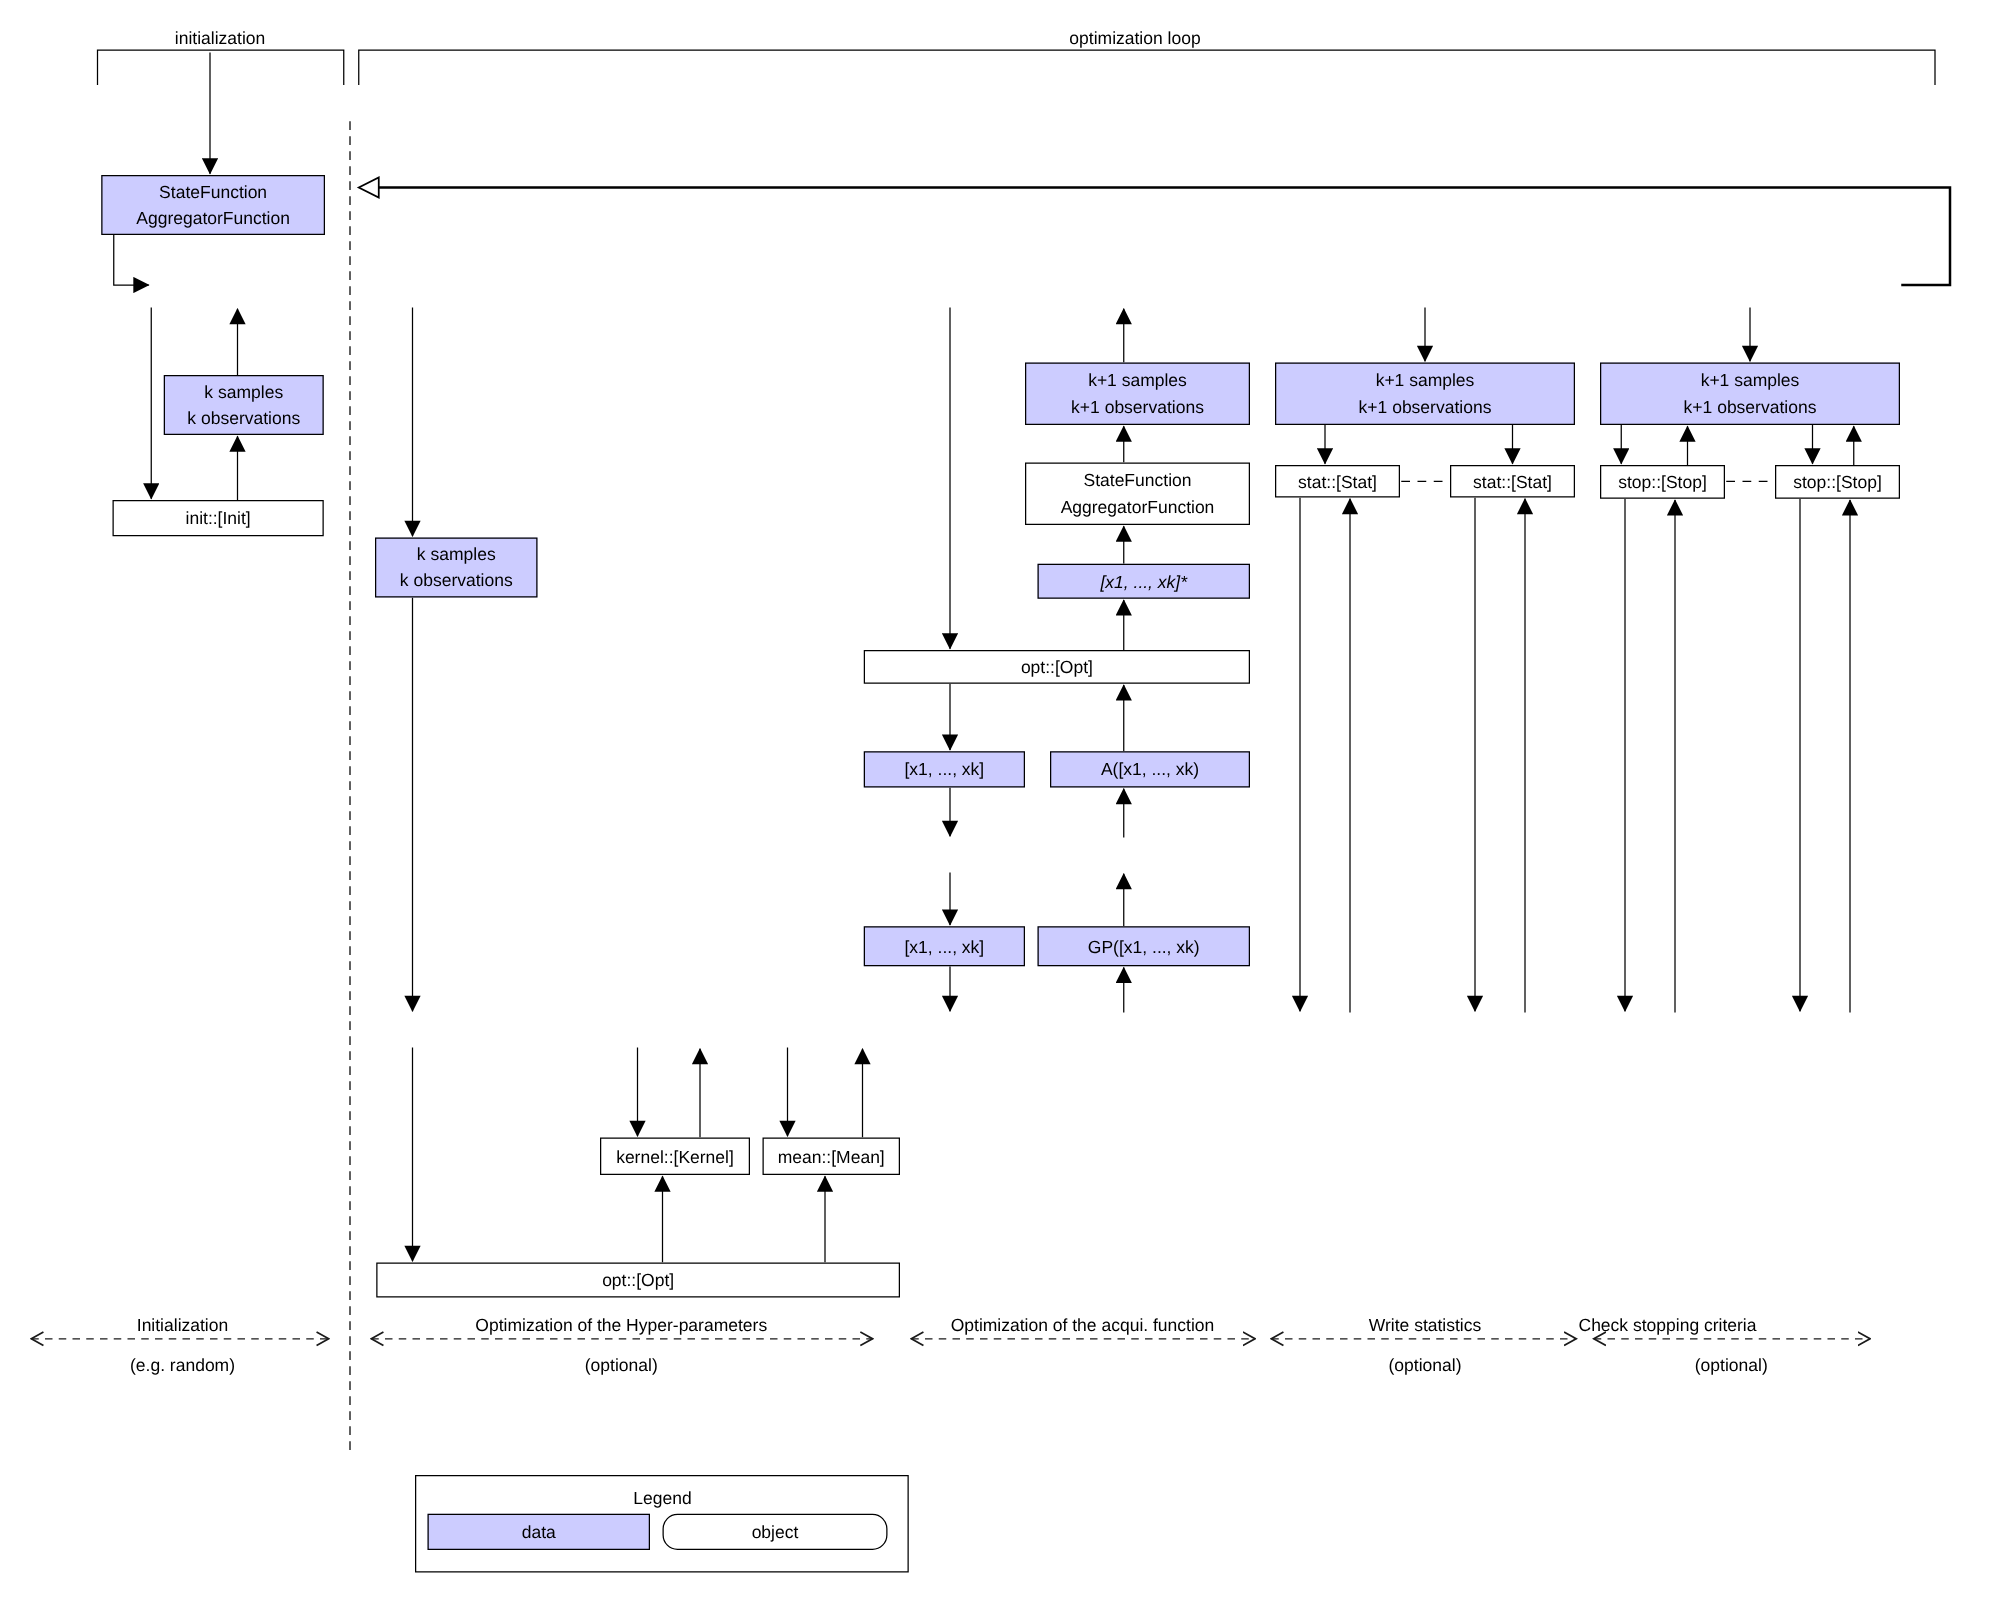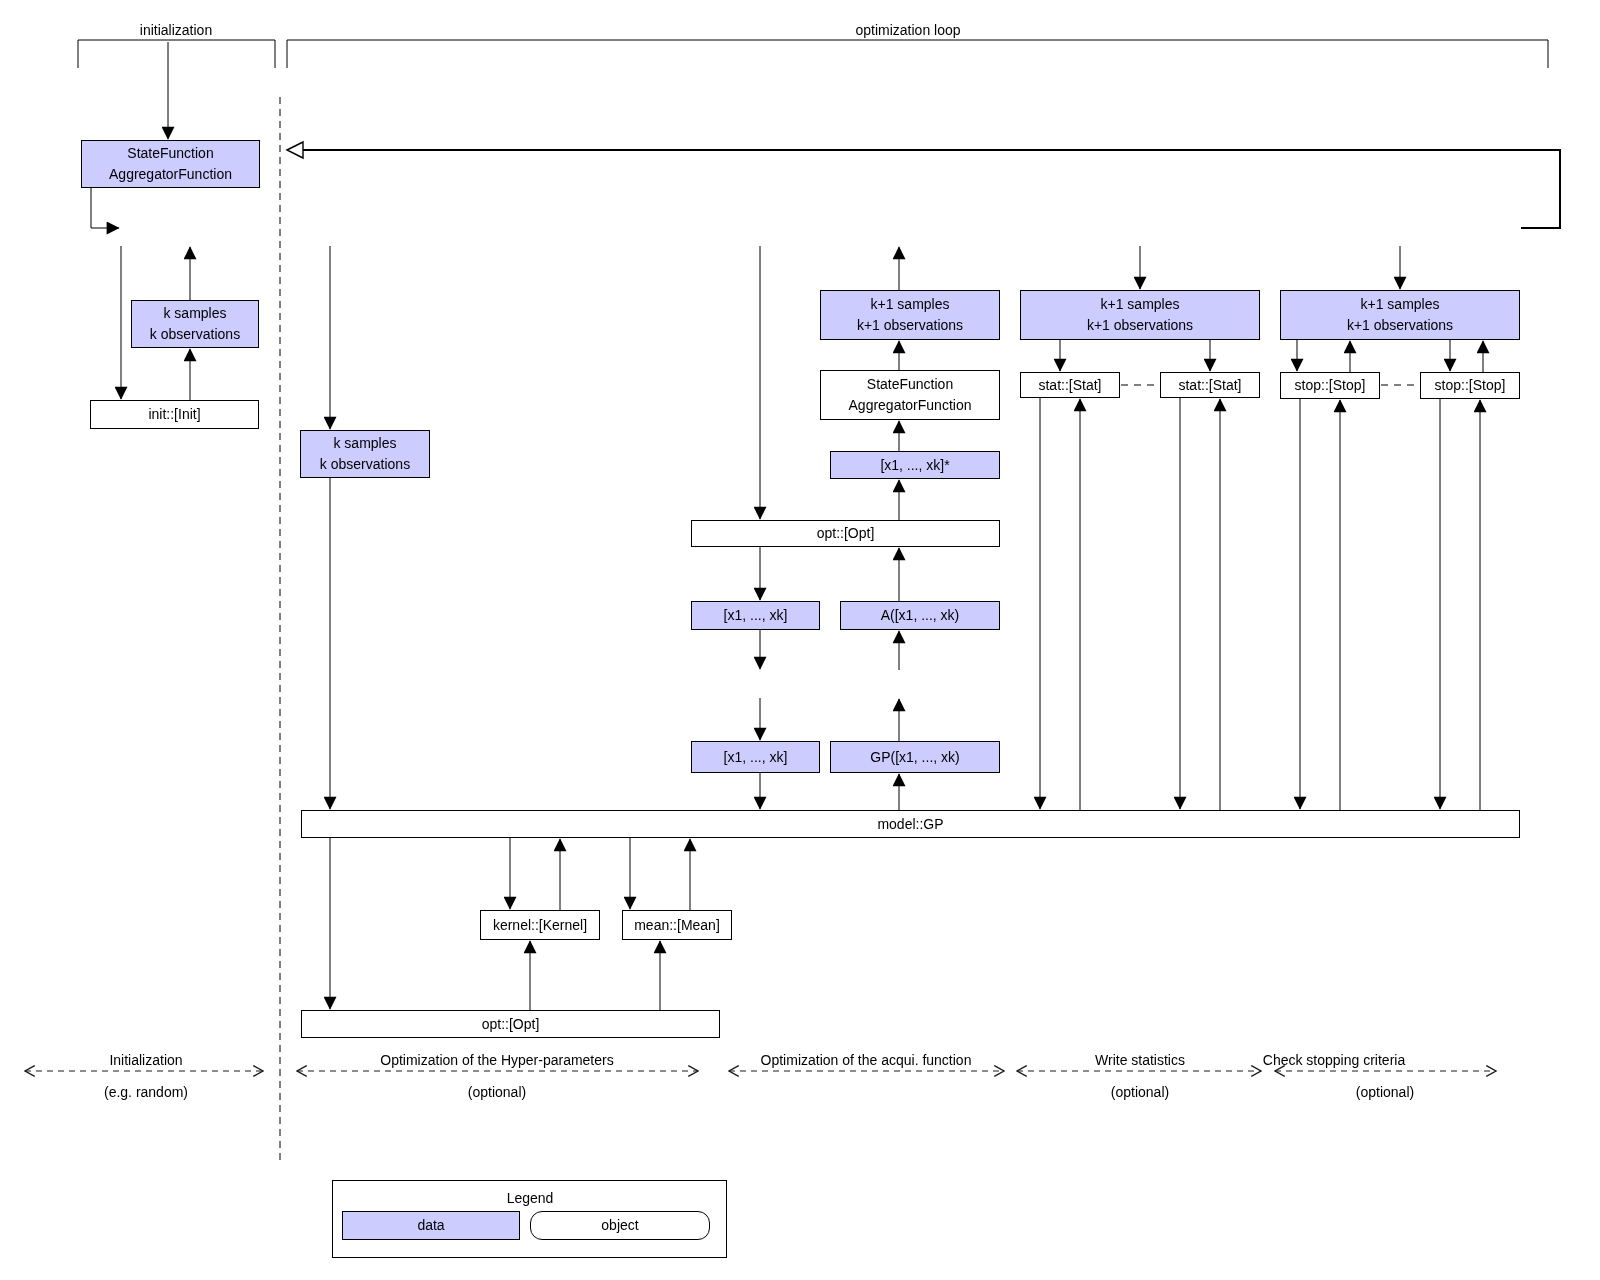--- a/index.html
+++ b/index.html
@@ -116,29 +116,28 @@
 AggregatorFunction</div>
   <div class="node data" style="left:131px;top:300px;width:128px;height:48px;">k samples
 k observations</div>
   <div class="node obj" style="left:90px;top:400px;width:169px;height:29px;">init::[Init]</div>
   <div class="node data" style="left:300px;top:430px;width:130px;height:48px;">k samples
 k observations</div>
   <div class="node data" style="left:820px;top:290px;width:180px;height:50px;">k+1 samples
 k+1 observations</div>
   <div class="node obj" style="left:820px;top:370px;width:180px;height:50px;">StateFunction
 AggregatorFunction</div>
-  <div class="node data" style="left:830px;top:451px;width:170px;height:28px;">[x1, ..., xk]*</div>
+  <div class="node data" style="left:830px;top:451px;width:170px;height:28px;font-style:italic;">[x1, ..., xk]*</div>
   <div class="node obj" style="left:691px;top:520px;width:309px;height:27px;">opt::[Opt]</div>
   <div class="node data" style="left:691px;top:601px;width:129px;height:29px;">[x1, ..., xk]</div>
   <div class="node data" style="left:840px;top:601px;width:160px;height:29px;">A([x1, ..., xk)</div>
   <div class="node data" style="left:691px;top:741px;width:129px;height:32px;">[x1, ..., xk]</div>
   <div class="node data" style="left:830px;top:741px;width:170px;height:32px;">GP([x1, ..., xk)</div>
-  <div class="node obj" style="left:301px;top:810px;width:1219px;height:28px;">model::GP</div>
   <div class="node obj" style="left:480px;top:910px;width:120px;height:30px;">kernel::[Kernel]</div>
-  <div class="node obj" style="left:610px;top:910px;width:110px;height:30px;margin-left:12px;">mean::[Mean]</div>
+  <div class="node obj" style="left:610px;top:910px;width:110px;height:30px;">mean::[Mean]</div>
   <div class="node obj" style="left:301px;top:1010px;width:419px;height:28px;">opt::[Opt]</div>
   <div class="node data" style="left:1020px;top:290px;width:240px;height:50px;">k+1 samples
 k+1 observations</div>
   <div class="node obj" style="left:1020px;top:372px;width:100px;height:26px;">stat::[Stat]</div>
   <div class="node obj" style="left:1160px;top:372px;width:100px;height:26px;">stat::[Stat]</div>
   <div class="node data" style="left:1280px;top:290px;width:240px;height:50px;">k+1 samples
 k+1 observations</div>
   <div class="node obj" style="left:1280px;top:372px;width:100px;height:27px;">stop::[Stop]</div>
   <div class="node obj" style="left:1420px;top:372px;width:100px;height:27px;">stop::[Stop]</div>
 

